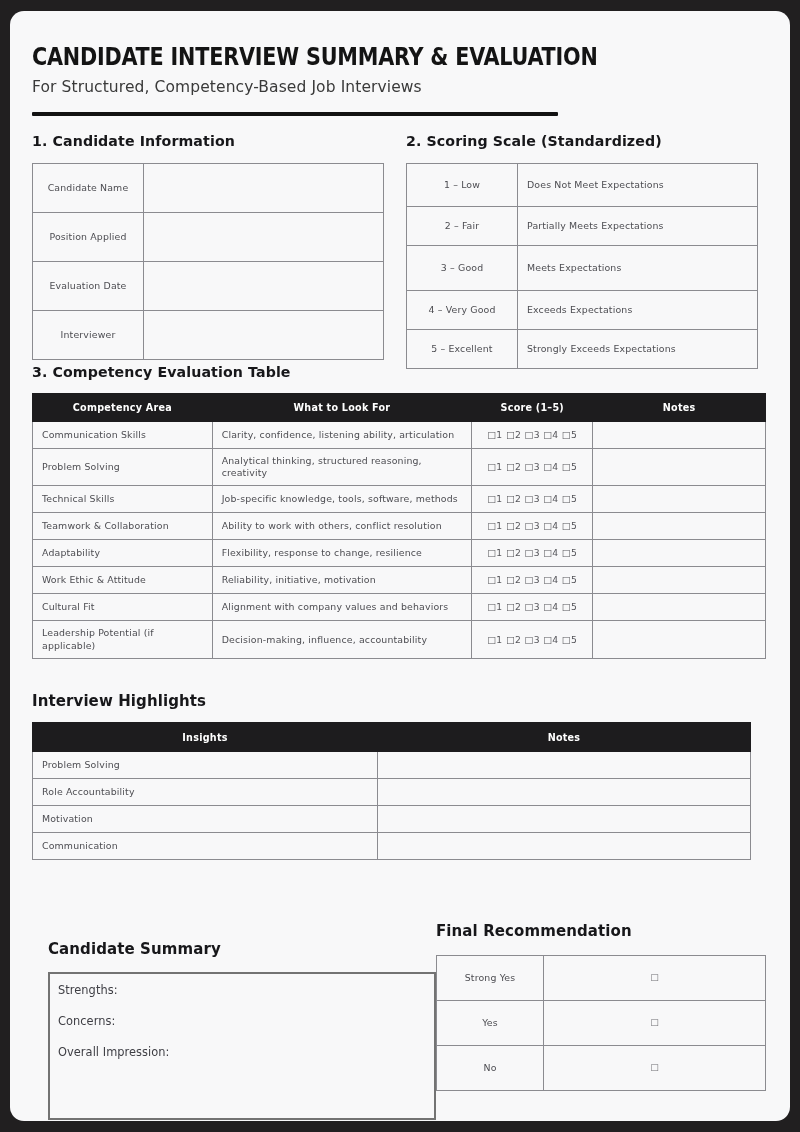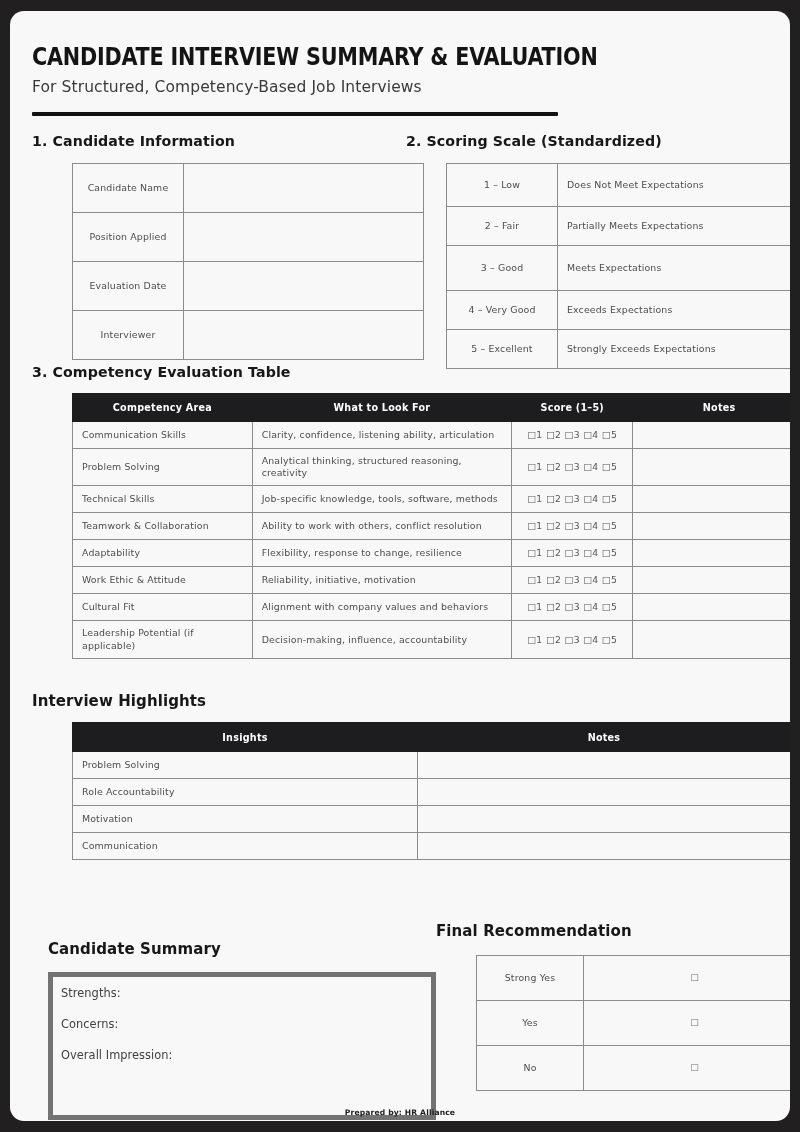--- a/index.html
+++ b/index.html
@@ -76,21 +76,20 @@
     color: #17171a;
     letter-spacing: 0.1px;
   }
 
   
   table {
     border-collapse: collapse;
     table-layout: fixed;
     width: 100%;
     background: #b91c1c;
-    margin-left: 40px;
   }
   td, th {
     border: 1px solid #8b8b90;
     padding: 0;
     vertical-align: middle;
     background: #f8f8f9;
   }
   .cellpad {
     padding: 6px 9px;
     font-size: 9.4px;
@@ -161,21 +160,21 @@
   .hl-tbl tbody td { height: 26px; }
   .hl-ins { width: 344px; }
 
   
   .bot-sec { position: absolute; top: 911px; left: 0; width: 734px; }
   .bot-left  { position: absolute; left: 0;   top: 18px; width: 388px; margin-left: 16px; }
   .bot-right { position: absolute; left: 404px; top: 0; width: 330px; }
 
   .summary-box {
     margin-top: 14px;
-    border: 5px solid #737373;
+    border: 2px solid #737373;
     height: 148px;
     padding: 9px 8px 0 8px;
     box-sizing: border-box;
     background: #f8f8f9;
   }
   .summary-line {
     font-size: 11.4px;
     color: #3e3e44;
     margin-bottom: 17px;
     letter-spacing: 0.05px;
@@ -520,14 +519,13 @@
               </td>
             </tr>
           </tbody>
         </table>
       </div>
 
     </div>
 
   </div>
 
-  <div class="footer">Prepared by: HR Alliance</div>
 </div>
 
 </body></html>

